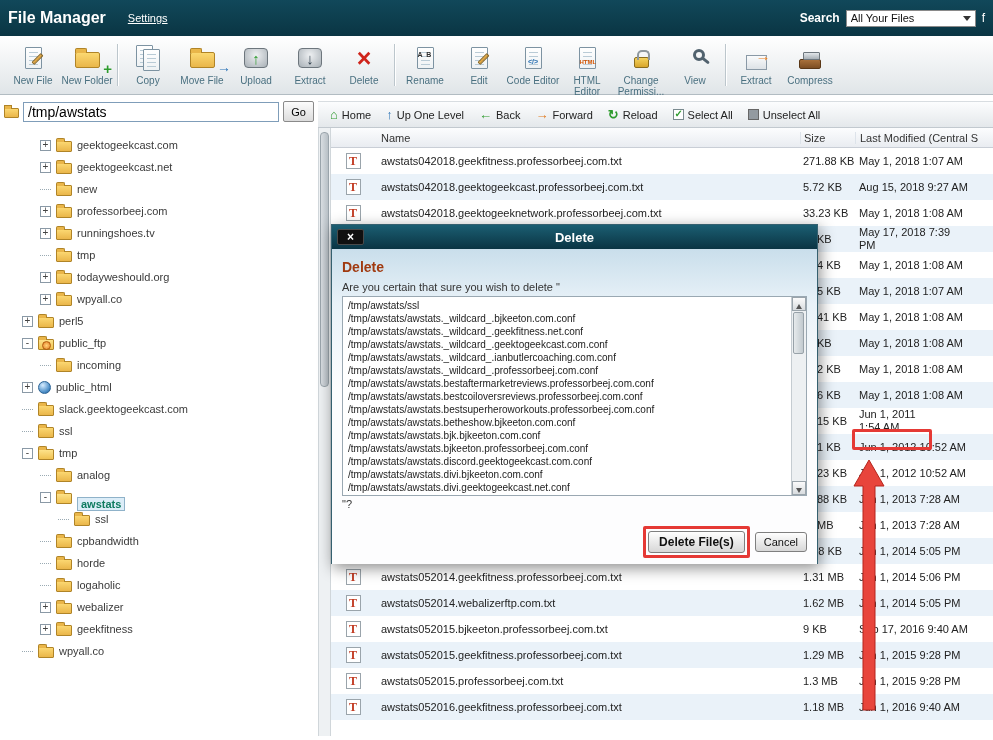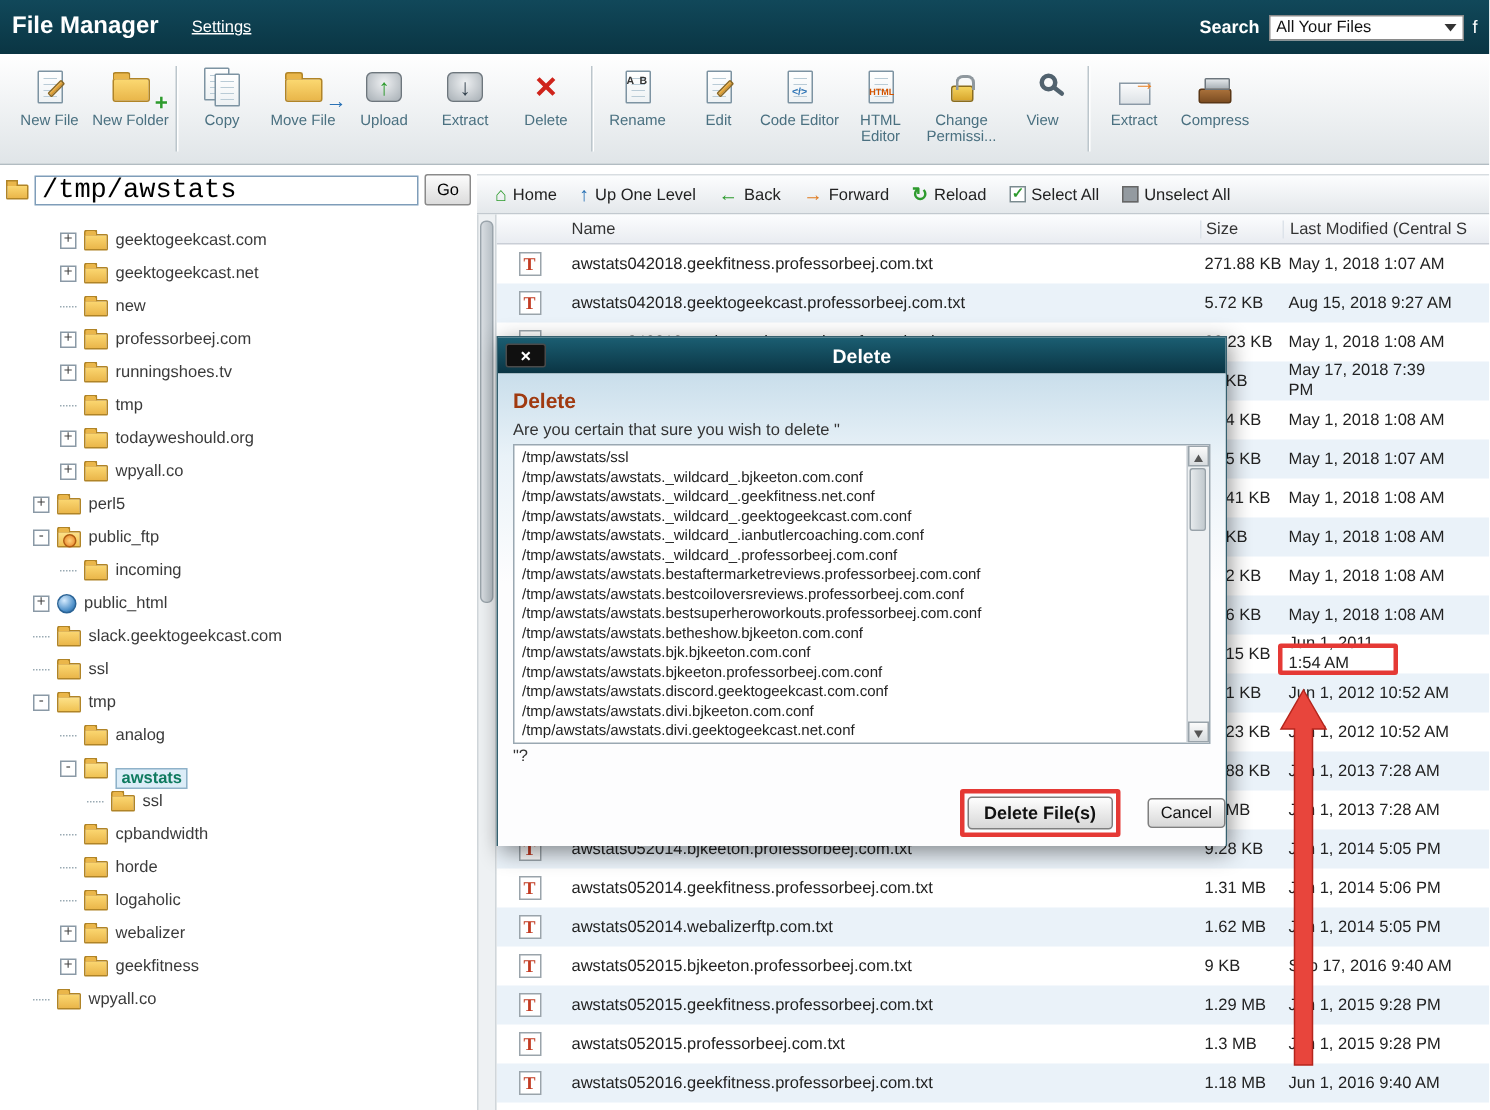--- a/index.html
+++ b/index.html
@@ -15,21 +15,21 @@
   .top-right { margin-left:auto; display:flex; align-items:center; gap:6px; }
   .search-label { font-size:12px; font-weight:bold; }
   .searchselect { width:130px; height:17px; background:#fff; border:1px solid #8a8a8a; display:flex;
                   align-items:center; font-size:11px; color:#111; padding:0 4px; cursor:pointer; }
   .sel-text { flex:1; white-space:nowrap; overflow:hidden; }
   .selarrow { width:0; height:0; border-left:4px solid transparent; border-right:4px solid transparent;
               border-top:5px solid #333; }
   .search-suffix { font-size:12px; }
 
   
-  .toolbar { height:74px; background:linear-gradient(#ffffff,#e0e5e8); border-bottom:1px solid #b2bcc2;
+  .toolbar { height:59px; background:linear-gradient(#ffffff,#e0e5e8); border-bottom:1px solid #b2bcc2;
              display:flex; align-items:flex-start; padding:6px 18px 0 6px; }
   .tbitem { width:54px; text-align:center; cursor:pointer; flex:none; }
   .tbi { height:32px; display:flex; align-items:center; justify-content:center; position:relative; }
   .tblabel { font-size:10px; line-height:11px; color:#4a7080; margin-top:1px; }
   .tbsep { width:1px; align-self:stretch; background:#bcc6cc; box-shadow:1px 0 0 #fff; margin:2px 3px 8px 3px; flex:none; }
 
   .i-page { width:17px; height:22px; background:linear-gradient(#ffffff,#eef2f4); border:1px solid #7d93a2;
             border-radius:1px; position:relative; }
   .i-page::before { content:""; position:absolute; left:3px; right:3px; top:4px; height:13px;
             background:repeating-linear-gradient(to bottom,#b9cbd6 0 1px,transparent 1px 4px); }
@@ -79,22 +79,22 @@
   .i-clamp::before { content:""; position:absolute; top:-8px; left:3px; width:15px; height:6px;
              background:linear-gradient(#e2e6e9,#a8b0b6); border:1px solid #6d767d; border-radius:1px; }
 
   
   .midrow { height:33px; display:flex; }
   .pathbar { width:318px; display:flex; align-items:center; gap:4px; padding:0 4px; flex:none; }
   .rooticon { flex:none; width:15px; height:10px; background:linear-gradient(#fbd771,#eab64a);
               border:1px solid #b08427; border-radius:1px; position:relative; margin-top:2px; }
   .rooticon::before { content:""; position:absolute; top:-4px; left:-1px; width:6px; height:3px;
               background:#eab64a; border:1px solid #b08427; border-bottom:none; }
-  .pathinput { width:267px; height:20px; border:1px solid #7f9db9; font-size:18px; padding:1px 4px;
-               font-family:Liberation Mono, monospace; }
+  .pathinput { width:267px; height:20px; border:1px solid #7f9db9; font-size:14px; padding:1px 4px;
+               font-family:Liberation Sans, sans-serif; }
   .gobtn { height:21px; padding:0 7px; font-size:11px; background:linear-gradient(#fcfcfc,#dcdcdc);
            border:1px solid #8a8a8a; border-radius:2px; font-family:inherit; cursor:pointer; }
   .navwrap { flex:1; display:flex; align-items:flex-end; }
   .navbar { width:100%; height:27px; background:linear-gradient(#fcfdfe,#e4e8eb); border-top:1px solid #d8dde1;
             border-bottom:1px solid #c2c9cf; display:flex; align-items:center; gap:15px; padding-left:12px;
             font-size:11px; color:#222; }
   .navitem { display:flex; align-items:center; cursor:pointer; white-space:nowrap; }
   .nico { font-weight:bold; font-size:13px; margin-right:4px; line-height:12px; }
   .nico-home { color:#2e9b2e; }   .nico-home::before { content:"⌂"; }
   .nico-up { color:#2a72b5; }     .nico-up::before { content:"↑"; }
@@ -179,21 +179,21 @@
              line-height:12px; cursor:pointer; }
   .dscroll .up { top:0; } .dscroll .down { bottom:0; }
   .dscroll .up::before { content:""; display:inline-block; border-left:3px solid transparent;
              border-right:3px solid transparent; border-bottom:5px solid #555; }
   .dscroll .down::before { content:""; display:inline-block; border-left:3px solid transparent;
              border-right:3px solid transparent; border-top:5px solid #555; }
   .dthumb { position:absolute; left:1px; top:15px; width:11px; height:42px;
             background:linear-gradient(90deg,#e6eaec,#c2cacf); border:1px solid #98a2a9; border-radius:2px;
             cursor:pointer; }
   .dtail { font-size:11px; color:#333; margin-top:2px; }
-  .dbuttons { position:absolute; right:0; bottom:6px; display:flex; align-items:center; gap:18px; }
+  .dbuttons { position:absolute; right:10px; bottom:6px; display:flex; align-items:center; gap:5px; }
   .redwrap { border:3px solid #e53935; border-radius:2px; padding:2px; }
   .btn { font-family:inherit; background:linear-gradient(#fefefe,#d7d7d7); border:1px solid #7f7f7f;
          border-radius:3px; font-size:12px; padding:3px 10px; cursor:pointer; color:#111; }
   .btn.primary { font-weight:bold; }
   .btn.cancel { font-size:11px; padding:3px 8px; }
 
   
   .ann-date { position:absolute; left:852px; top:429px; width:80px; height:21px; border:3px solid #e53935;
               border-radius:2px; z-index:5; pointer-events:none; }
   .arrow-svg { position:absolute; left:848px; top:455px; z-index:6; pointer-events:none; }

